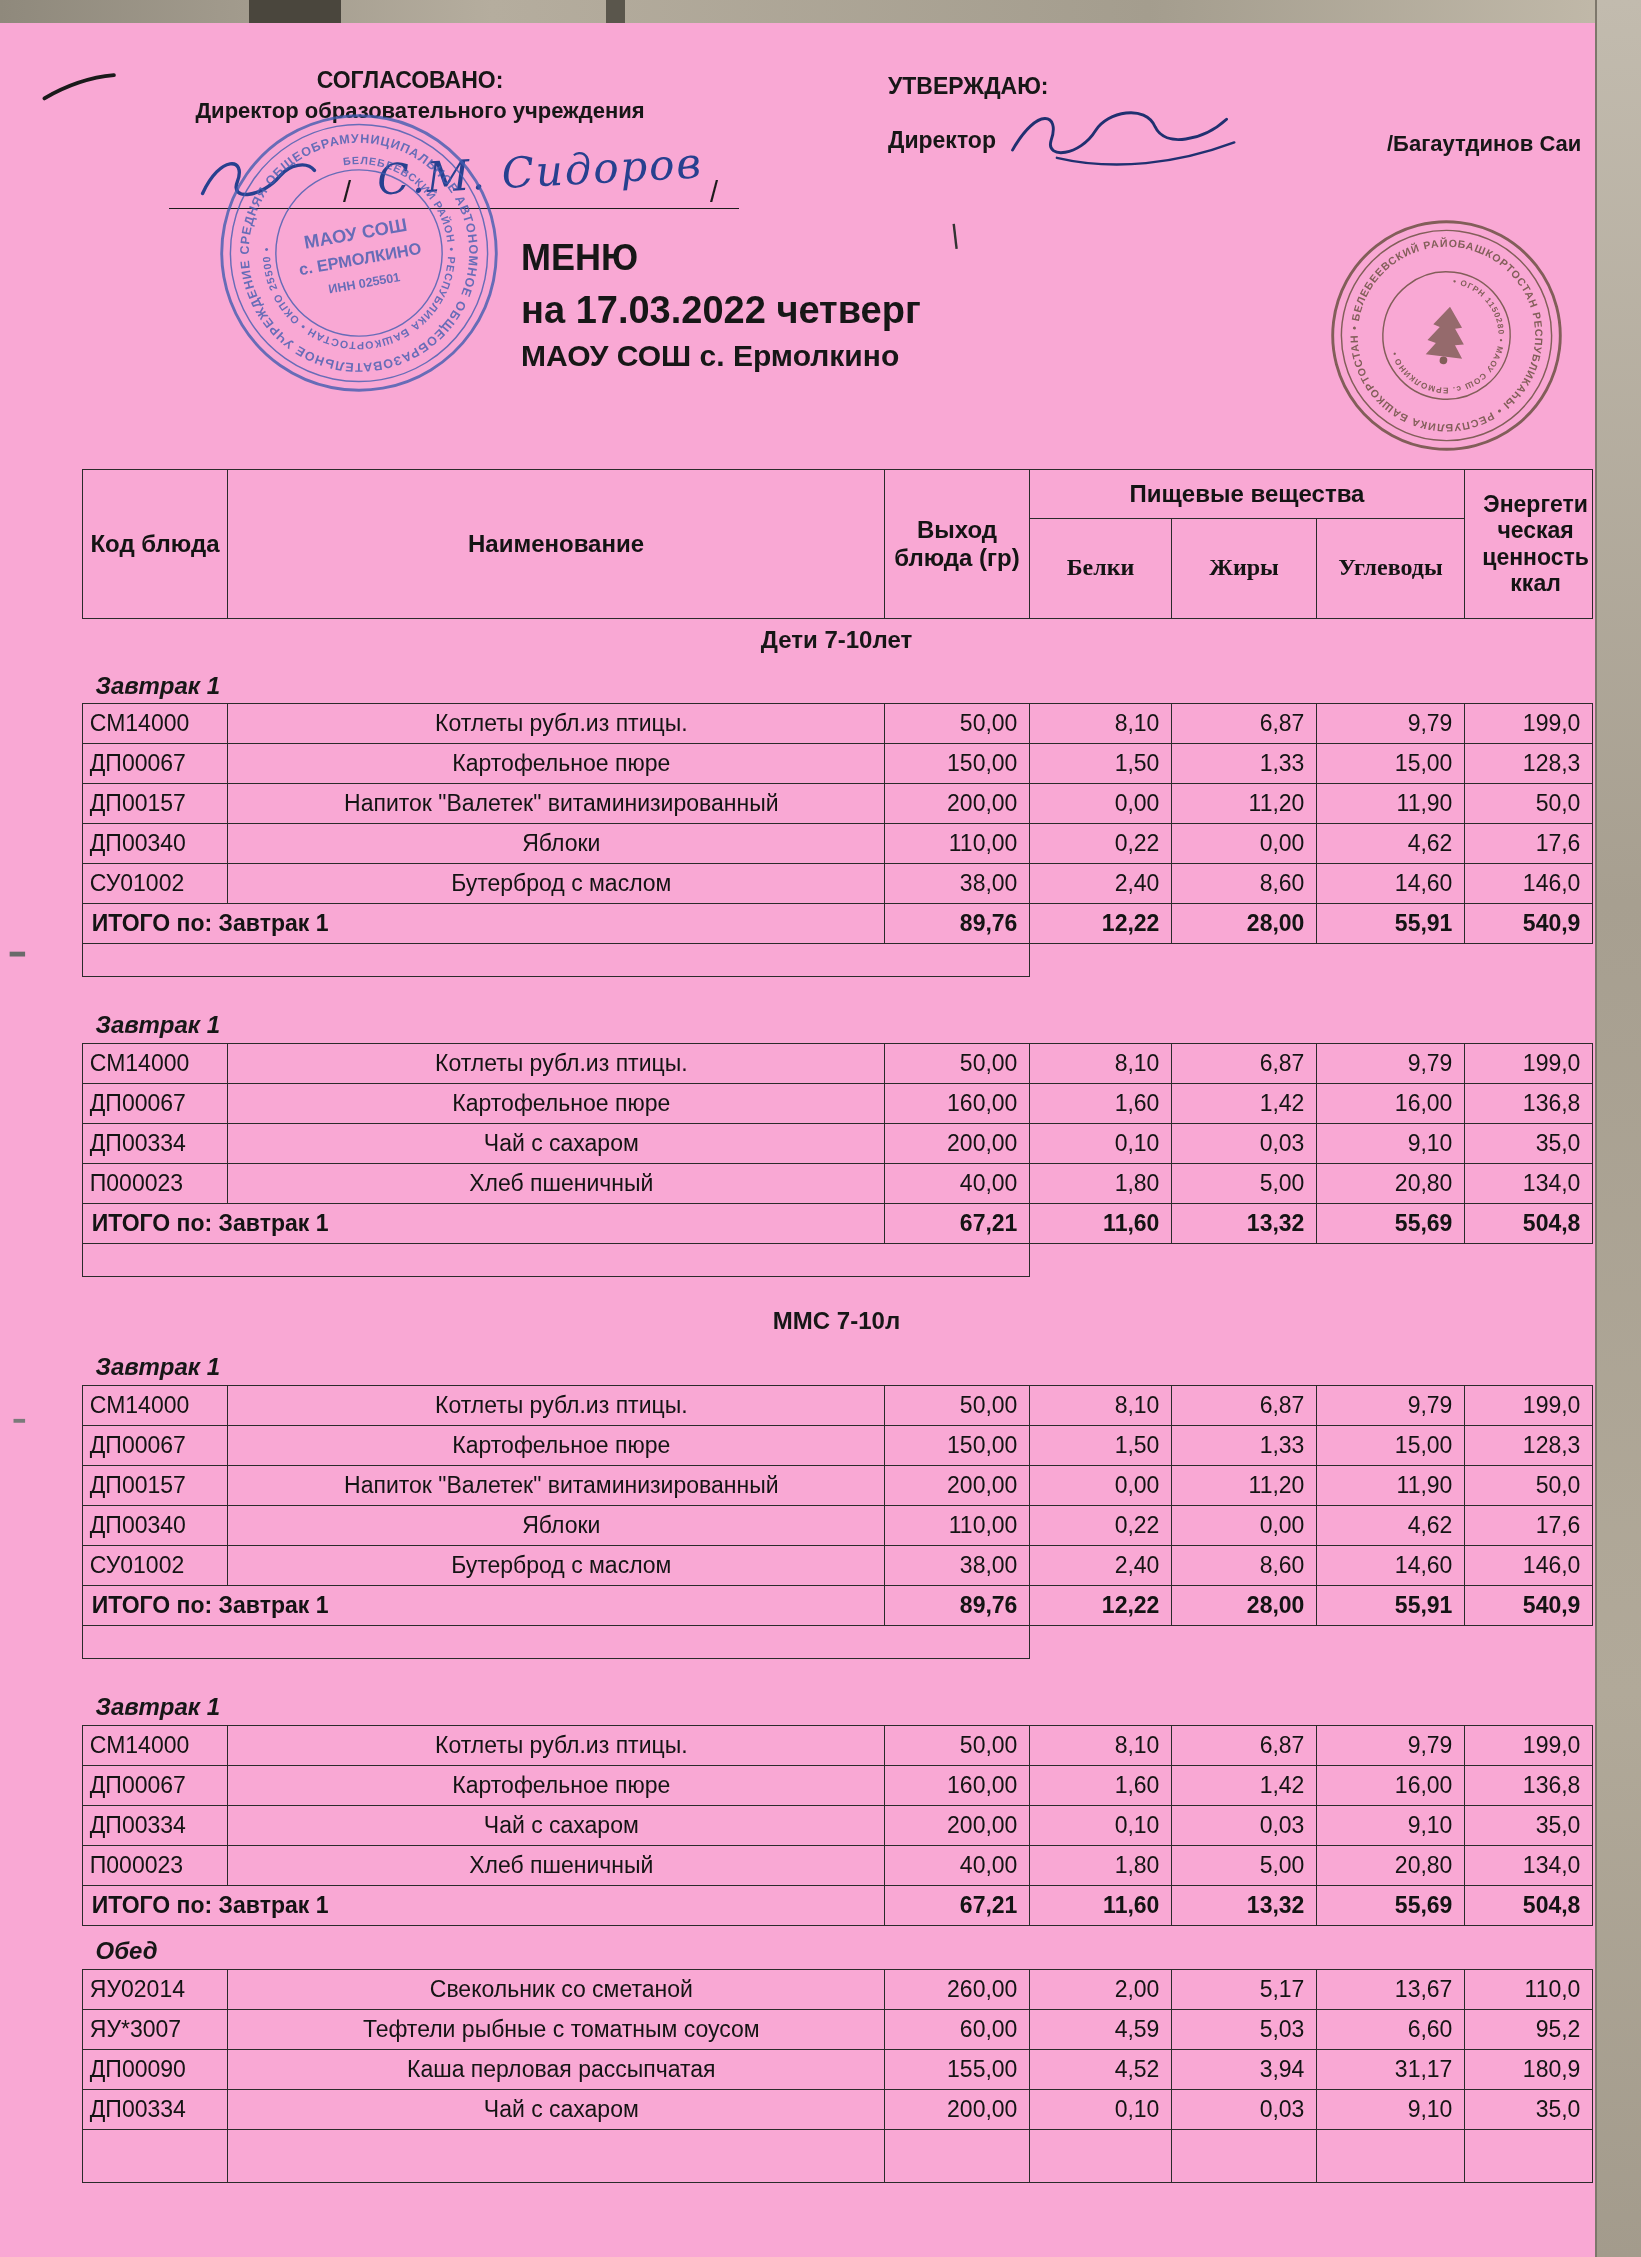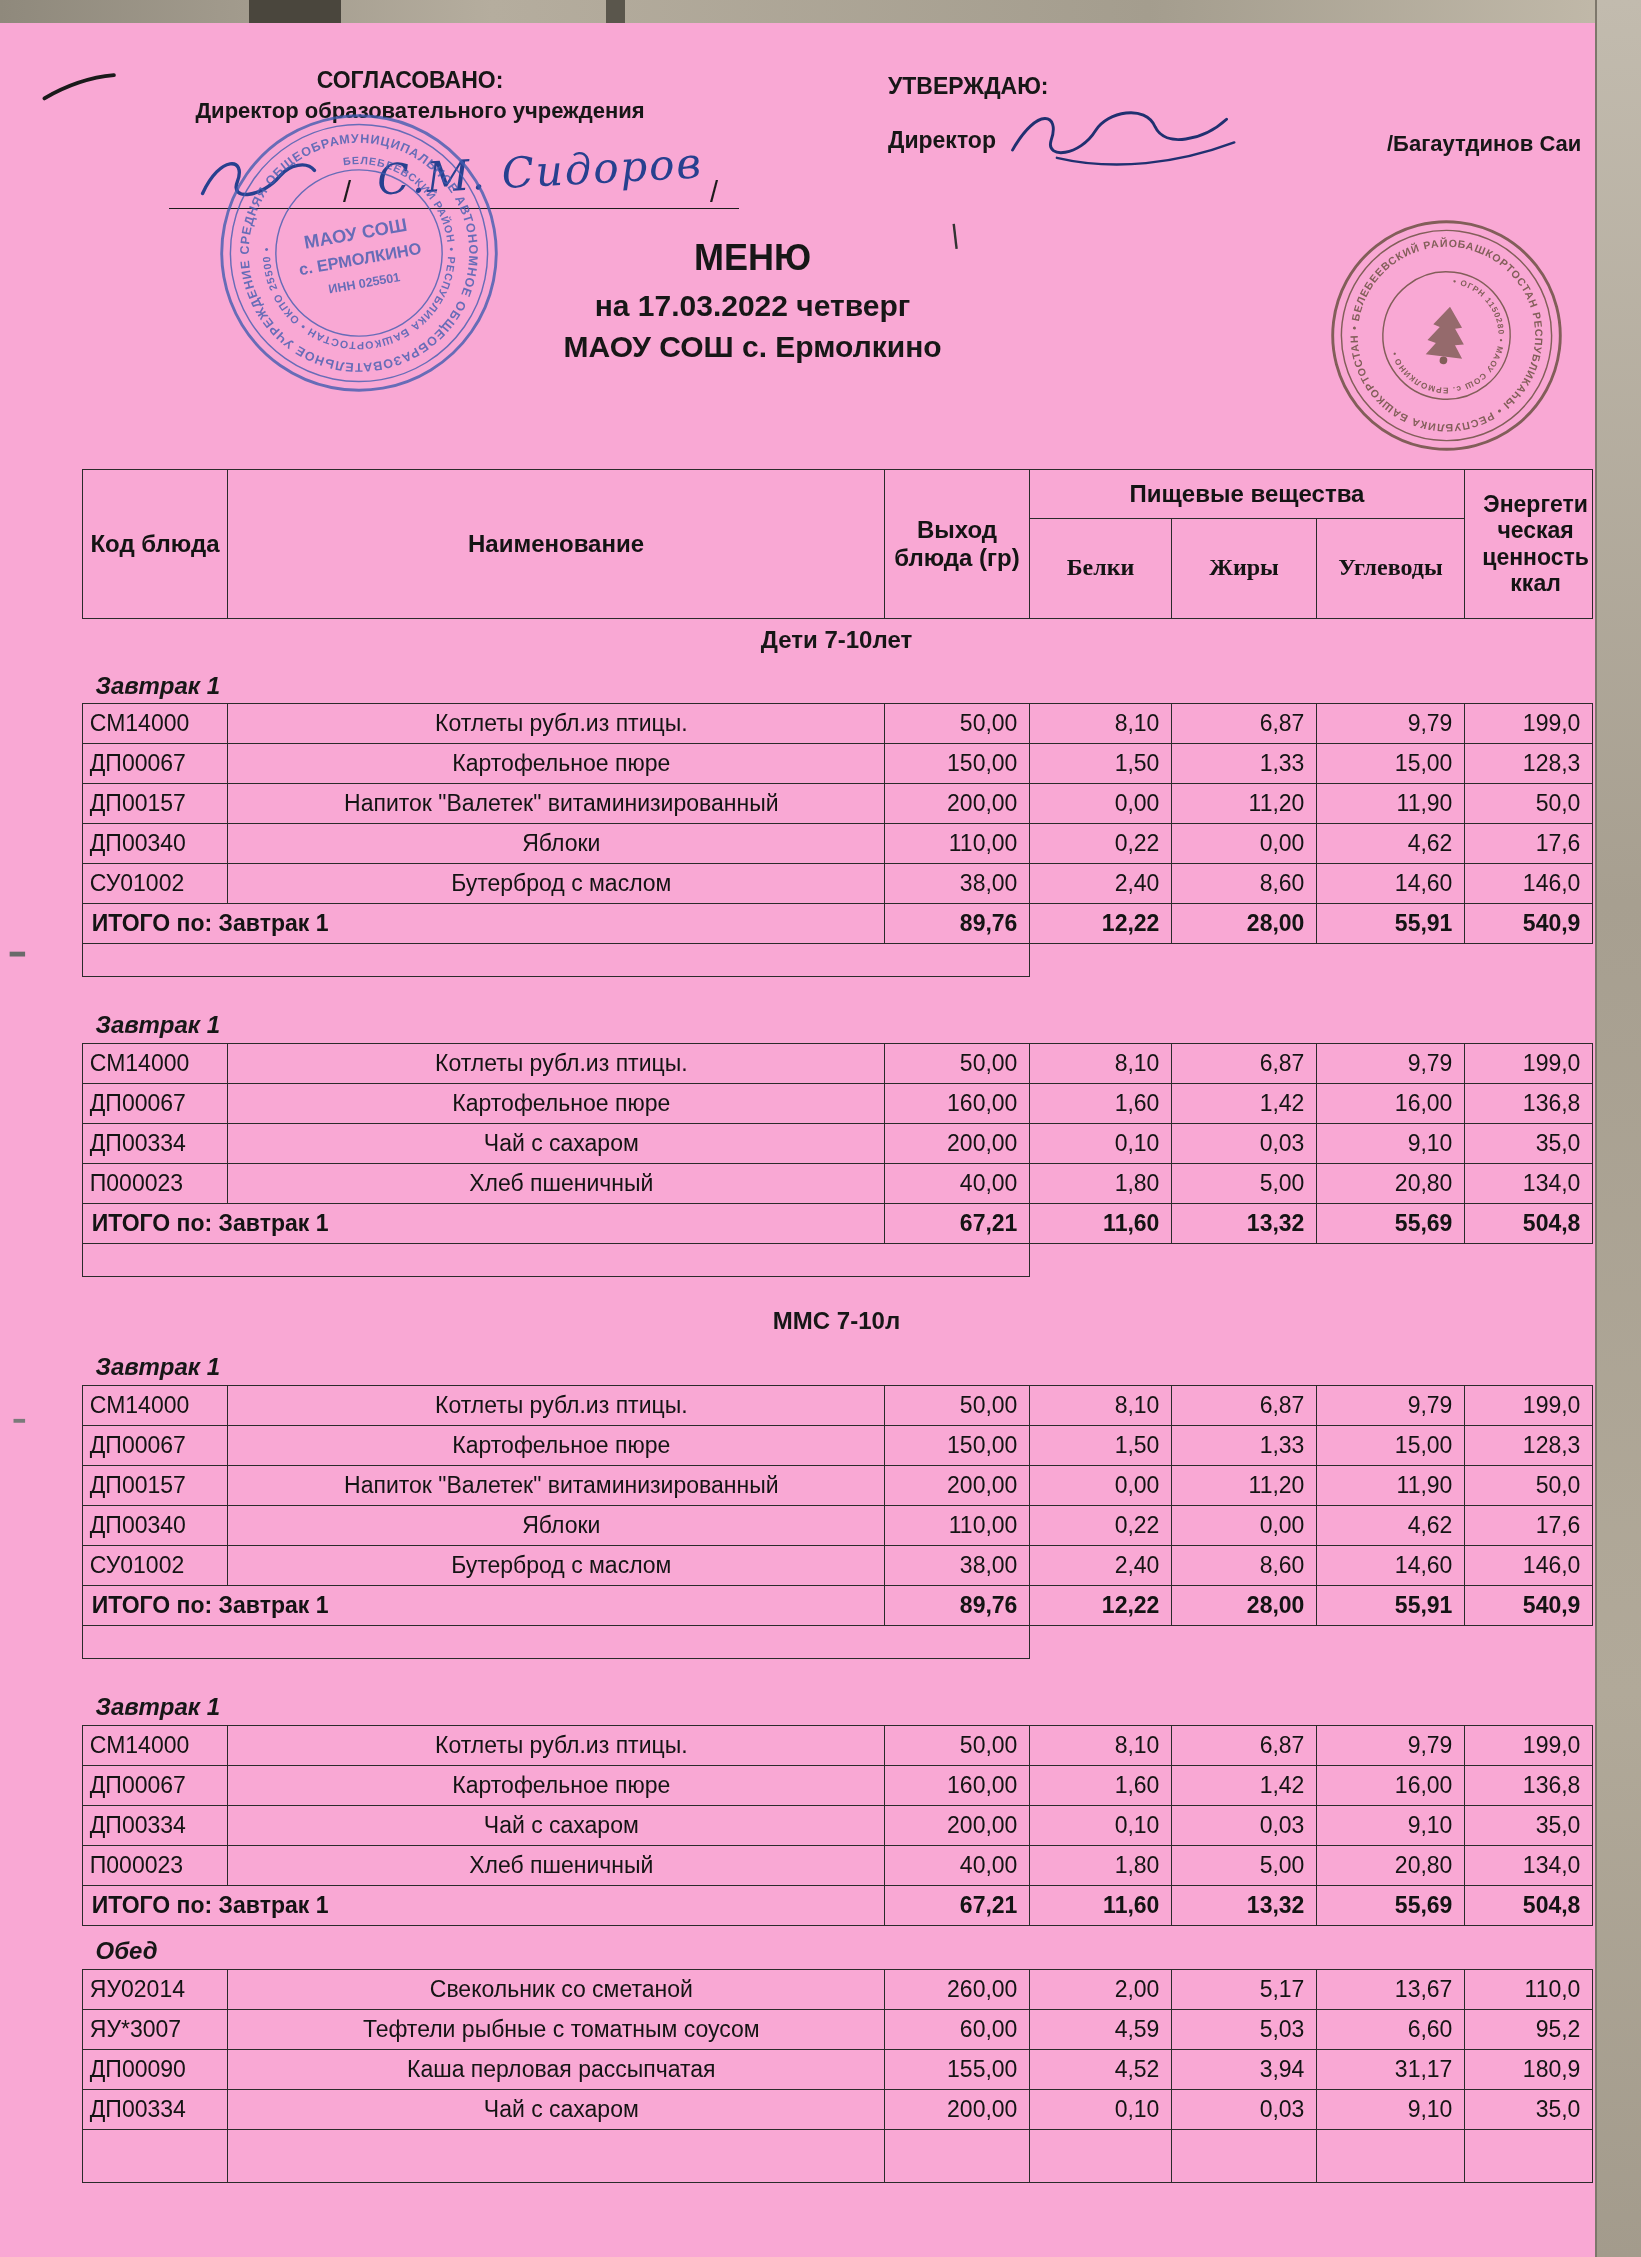--- a/index.html
+++ b/index.html
@@ -25,23 +25,23 @@
   .sig-line{left:169px;top:141px;width:570px;height:44px;border-bottom:1.9px solid #1c1c1c;}
   .slash{font-size:29px;color:#1c1c1c;}
   .s1{left:343px;top:153px;}
   .s2{left:710px;top:153px;}
   .agreed-name{left:377px;top:124px;font-size:42px;font-style:italic;color:#27408f;
     font-family:"DejaVu Serif",serif;transform:rotate(-3deg);letter-spacing:1.9px;white-space:nowrap;}
   .approve-title{left:888px;top:50px;font-weight:bold;font-size:23px;}
   .approve-role{left:888px;top:104px;font-weight:bold;font-size:23px;}
   .approve-name{left:1387px;top:108px;font-weight:bold;font-size:22px;white-space:nowrap;}
 
-  .doc-title{left:521px;top:214px;width:463px;text-align:center;font-weight:bold;}
+  .doc-title{left:521px;top:214px;width:463px;text-align:left;font-weight:bold;}
   .doc-title .t1{font-size:36px;}
-  .doc-title .t2{font-size:30px;margin-top:9.7px;}
+  .doc-title .t2{font-size:38px;margin-top:9.7px;}
   .doc-title .t3{font-size:30px;margin-top:7.7px;}
 
   .stamp{position:absolute;pointer-events:none;}
   .stamp-blue{left:214px;top:85px;width:290px;height:290px;opacity:.78;transform:rotate(-10deg);}
   .stamp-official{left:1325px;top:191px;width:243px;height:243px;opacity:.85;transform:rotate(7deg);}
   .stamp text{font-family:"Liberation Sans",sans-serif;font-weight:bold;}
 
   .marks{position:absolute;left:0;top:0;pointer-events:none;z-index:4;}
 
   

